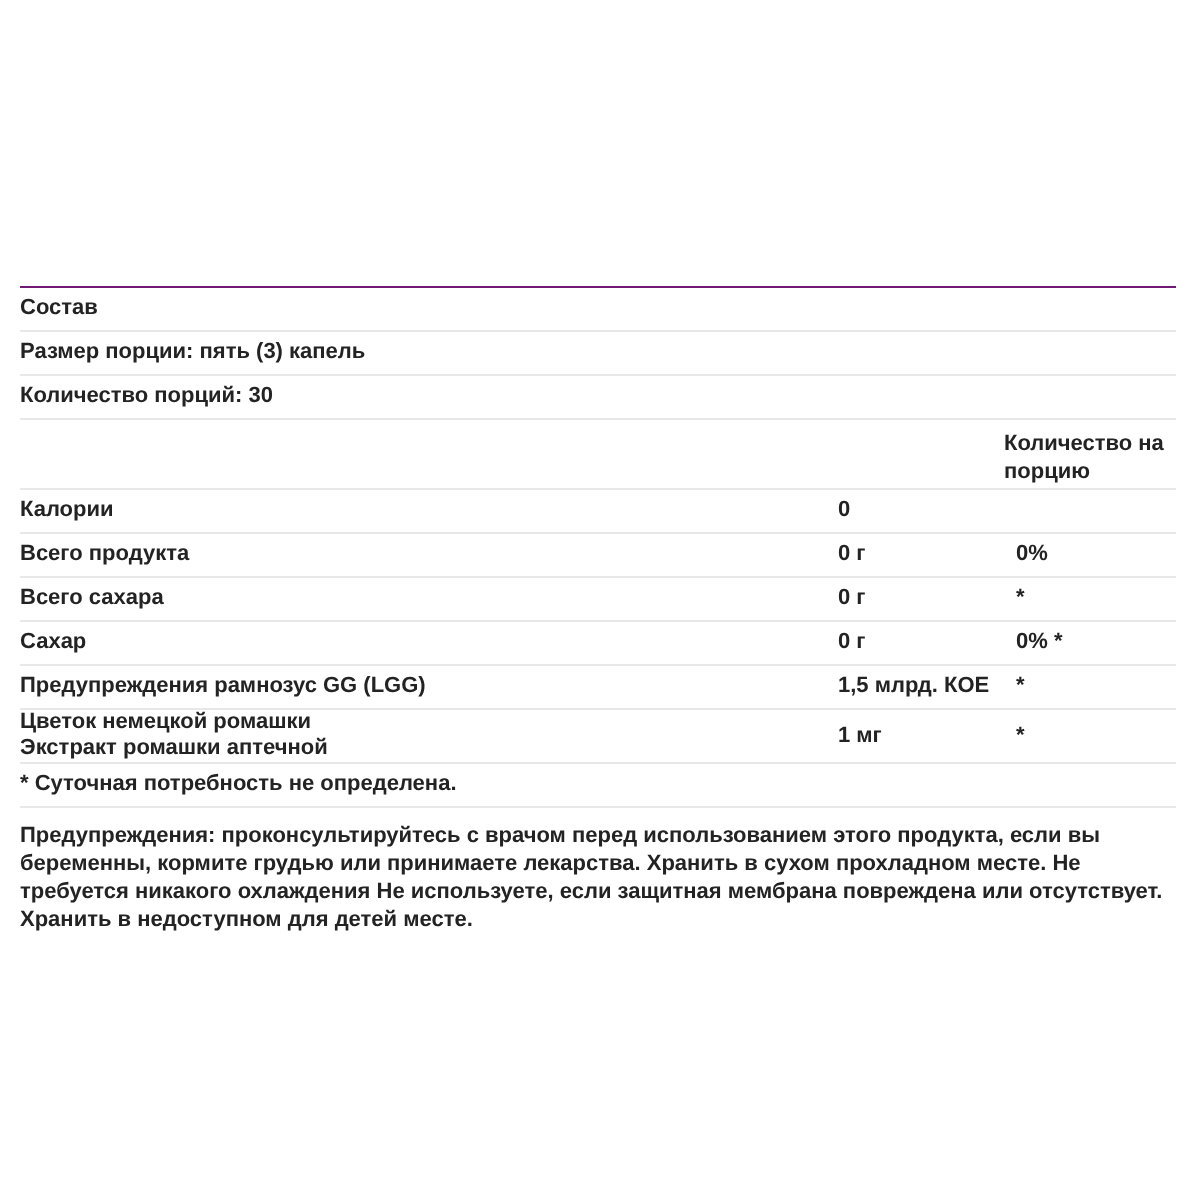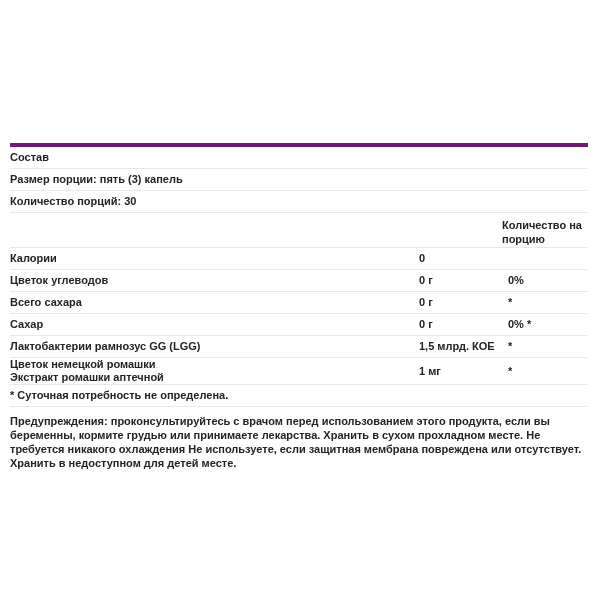--- a/index.html
+++ b/index.html
@@ -4,21 +4,21 @@
 <style>
   * { margin: 0; padding: 0; box-sizing: border-box; }
   html, body { background: #ffffff; }
   body {
     width: 600px; height: 600px; position: relative; overflow: hidden;
     font-family: "Liberation Sans", sans-serif;
   }
   .facts-label {
     position: absolute; top: 143px; left: 10px; width: 578px;
     color: #232323; font-size: 11px; font-weight: 700;
-    border-top: 4px solid #701a75;
+    border-top: 1px solid #701a75;
   }
   .row {
     display: flex; align-items: center;
     min-height: 22px; border-bottom: 1px solid #e8e8e8;
   }
   .col-name   { flex: 1 1 auto; padding-right: 8px; line-height: 1.2; }
   .col-amount { width: 86px; flex: 0 0 86px; line-height: 1.3; margin-left: 30px; }
   .col-dv     { width: 83px; flex: 0 0 83px; padding-left: 3px; line-height: 1.3; }
   .header-row { align-items: flex-start; min-height: 32px; padding-top: 5px; }
   .header-row .col-dv { padding-left: 0; }
@@ -47,39 +47,39 @@
     <div class="col-amount">Количество на порцию</div>
   </div>
 
   <div class="row">
     <div class="col-name">Калории</div>
     <div class="col-amount">0</div>
     <div class="col-dv"></div>
   </div>
 
   <div class="row">
-    <div class="col-name">Цветок углеводов</div>
+    <div class="col-name">Всего продукта</div>
     <div class="col-amount">0 г</div>
     <div class="col-dv">0%</div>
   </div>
 
   <div class="row">
     <div class="col-name">Всего сахара</div>
     <div class="col-amount">0 г</div>
     <div class="col-dv">*</div>
   </div>
 
   <div class="row">
     <div class="col-name">Сахар</div>
     <div class="col-amount">0 г</div>
     <div class="col-dv">0% *</div>
   </div>
 
   <div class="row">
-    <div class="col-name">Лактобактерии рамнозус GG (LGG)</div>
+    <div class="col-name">Предупреждения рамнозус GG (LGG)</div>
     <div class="col-amount">1,5 млрд. КОЕ</div>
     <div class="col-dv">*</div>
   </div>
 
   <div class="row two-line">
     <div class="col-name">
       <div>Цветок немецкой ромашки</div>
       <div>Экстракт ромашки аптечной</div>
     </div>
     <div class="col-amount">1 мг</div>

